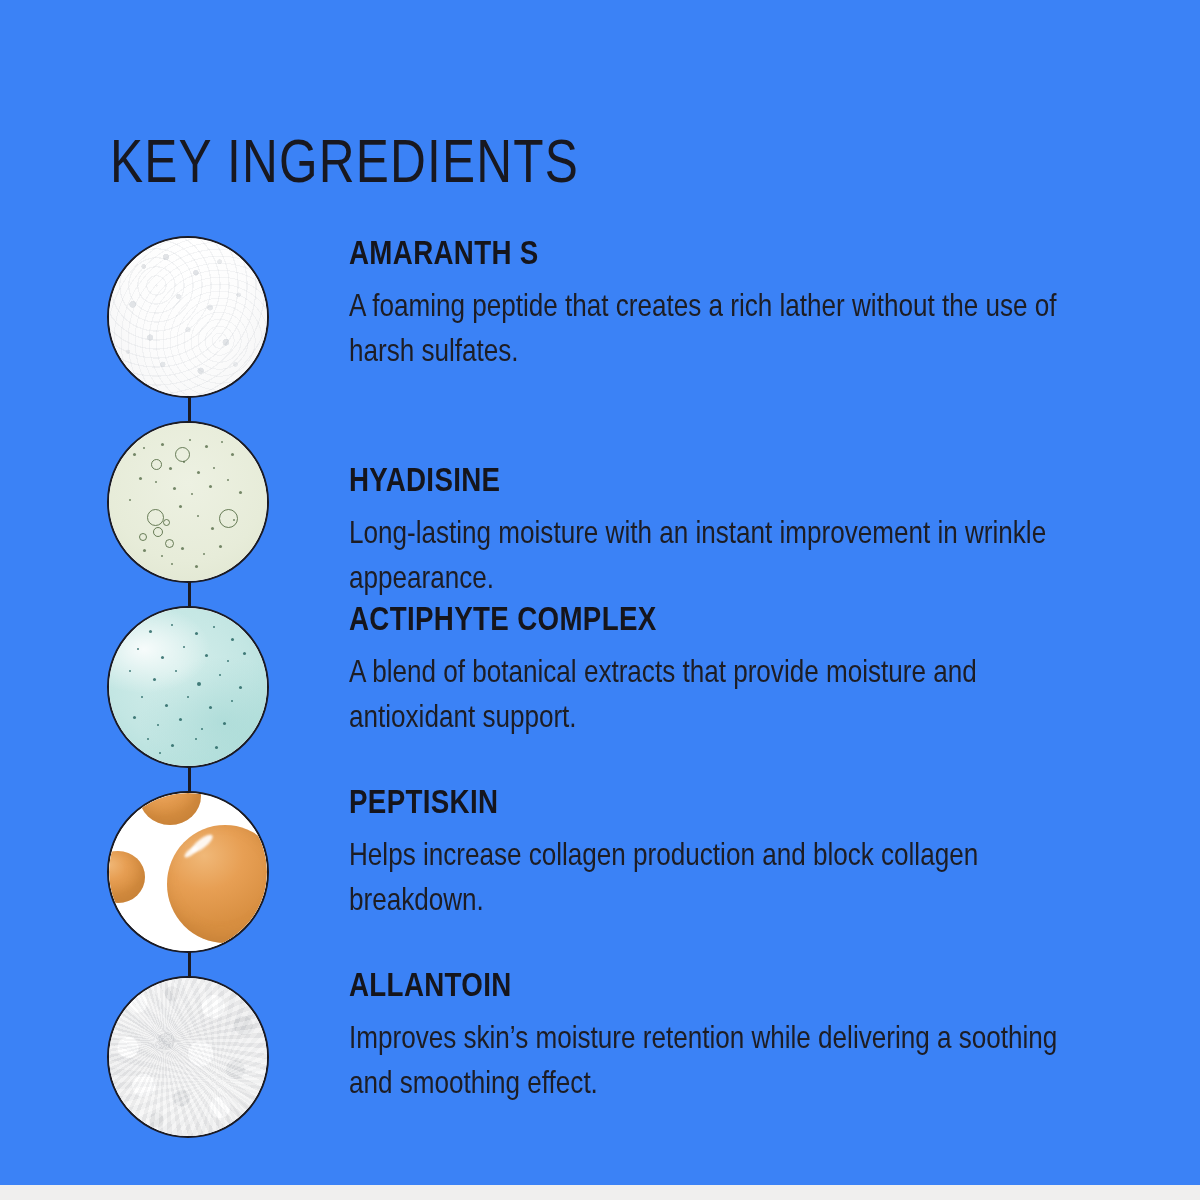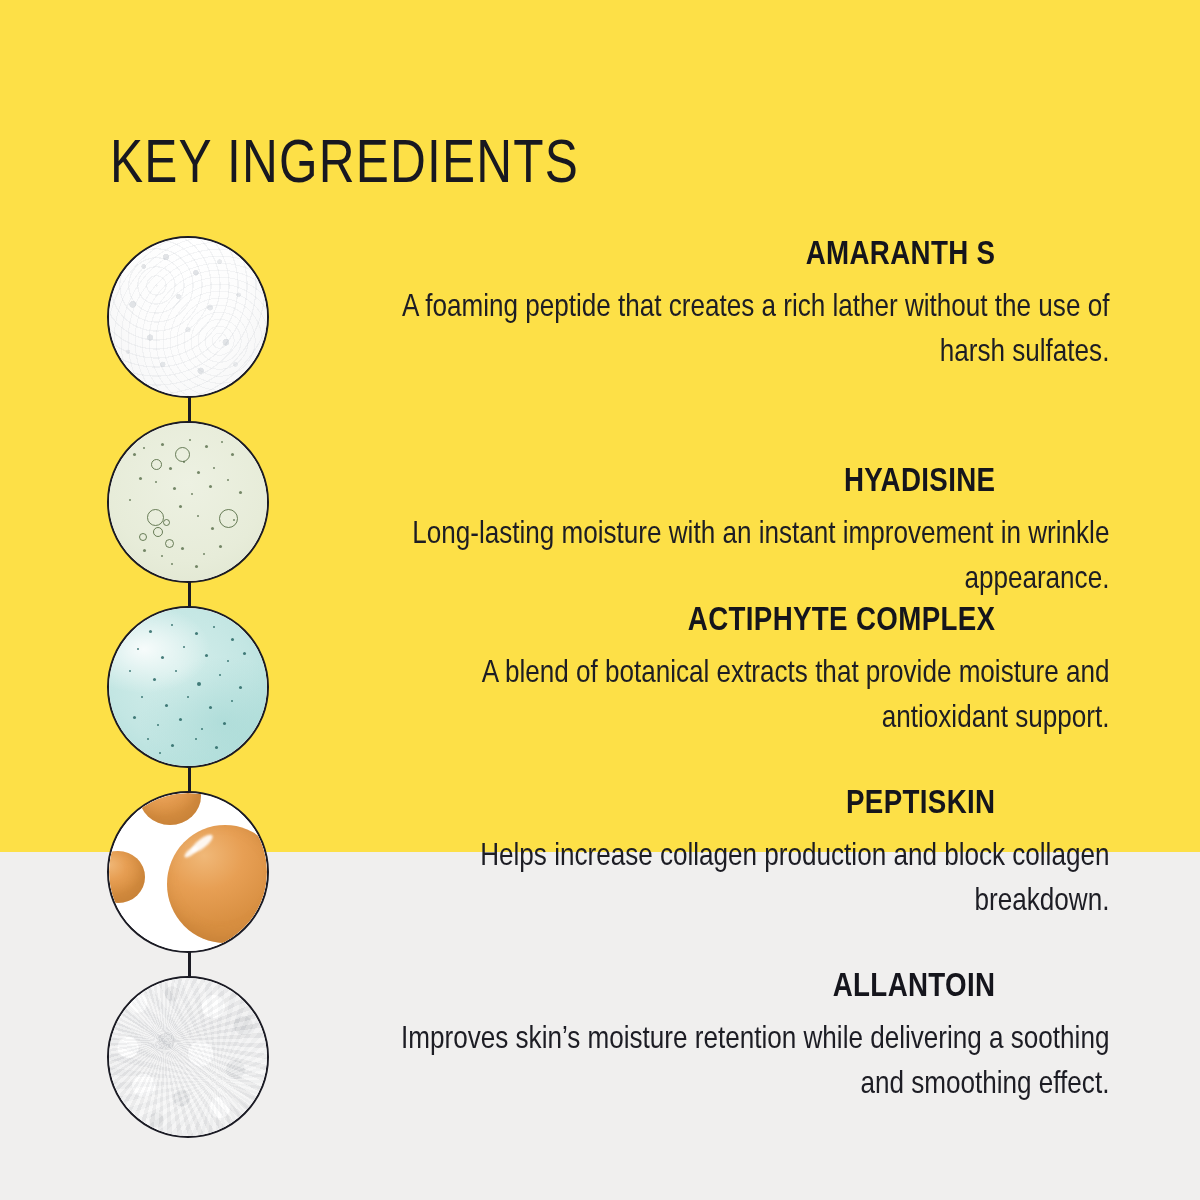--- a/index.html
+++ b/index.html
@@ -10,23 +10,22 @@
     width: 1200px;
     height: 1200px;
     background: #f0efee;
     font-family: "Liberation Sans", sans-serif;
     overflow: hidden;
   }
 
   #page {
     position: relative;
     width: 1200px;
-    height: 852px;
-    background: #fde047;
-    text-align: right;
+    height: 1185px;
+    background: #3b82f6;
   }
 
   
   .page-title {
     position: absolute;
     left: 110px;
     top: 88px;
     font-family: "Liberation Sans", sans-serif;
     font-weight: 300;
     font-size: 62px;
@@ -191,21 +190,21 @@
 
   
   .content {
     position: absolute;
     left: 345px;
     top: 236px;
     width: 760px;
   }
   .ingredient {
     position: absolute;
-    left: 12px;
+    left: 4px;
     width: 760px;
   }
   .ing-0 { top: 0px; }
   .ing-1 { top: 183px; margin-top: 44px; }
   .ing-2 { top: 366px; }
   .ing-3 { top: 549px; }
   .ing-4 { top: 732px; }
 
   .ing-name {
     font-family: "Liberation Sans", sans-serif;

